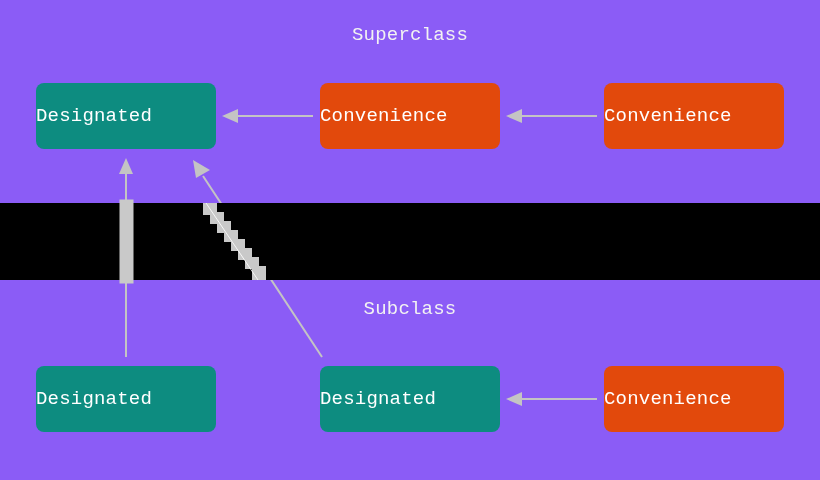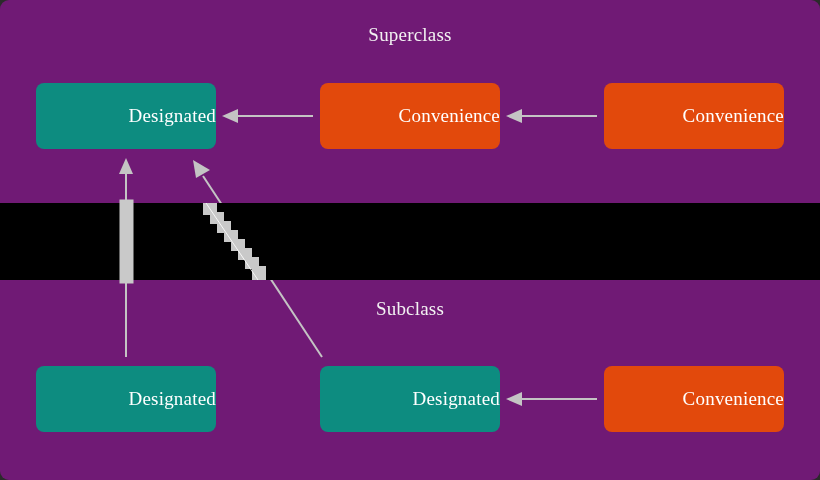--- a/index.html
+++ b/index.html
@@ -5,24 +5,23 @@
 <style>
   html, body {
     margin: 0;
     padding: 0;
     background: #2b2b2b;
   }
   #canvas {
     position: relative;
     width: 820px;
     height: 480px;
-    background: #701a75;
+    background: #8b5cf6;
     overflow: hidden;
-    font-family: Liberation Serif, serif;
-    border-radius: 9px;
+    font-family: Liberation Mono, monospace;
     -webkit-font-smoothing: antialiased;
   }
   
   .black-band {
     position: absolute;
     left: 0;
     width: 820px;
     background: #000000;
     z-index: 5;
   }
@@ -39,30 +38,30 @@
     white-space: nowrap;
   }
   
   .node {
     position: absolute;
     width: 180px;
     height: 66px;
     border-radius: 8px;
     display: flex;
     align-items: center;
-    justify-content: flex-end;
+    justify-content: flex-start;
     color: #ffffff;
     font-size: 19px;
     letter-spacing: 0.2px;
     z-index: 3;
     box-sizing: border-box;
     white-space: nowrap;
   }
   .node.designated { background: #0d8c80; }
-  .node.convenience { background: #e2490c; padding-left: 12px; }
+  .node.convenience { background: #e2490c; }
 
   
   svg.arrow-layer {
     position: absolute;
     left: 0;
     top: 0;
     width: 820px;
     height: 480px;
     overflow: visible;
   }

